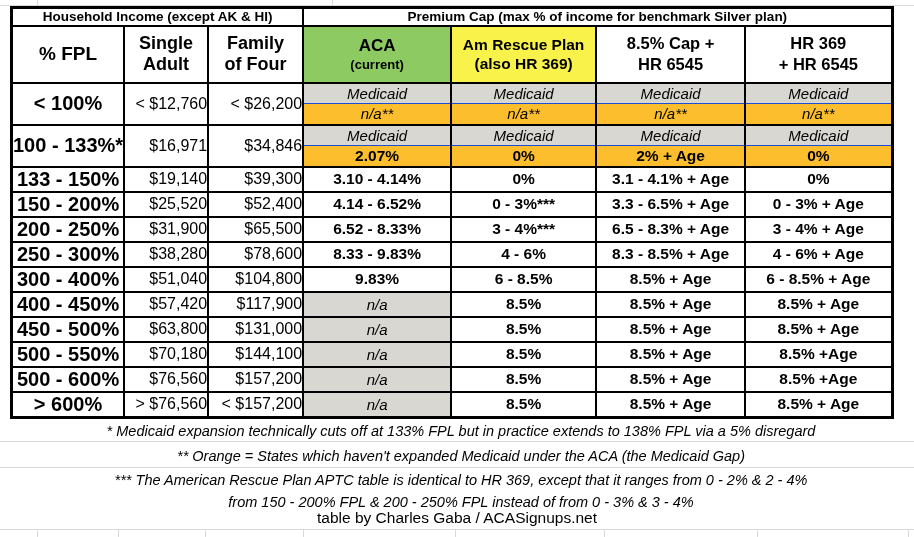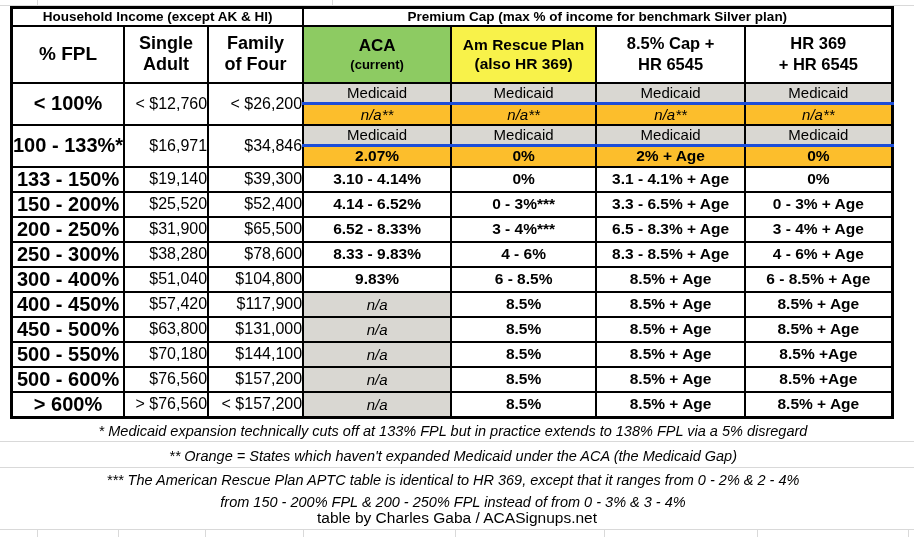--- a/index.html
+++ b/index.html
@@ -27,29 +27,29 @@
 
   .bg-green  { background:#8dcb62; }
   .bg-yellow { background:#f8f24a; }
   .bg-orange { background:#fcbe2c; }
   .bg-gray   { background:#d9d7d2; }
 
   .fpl   { font-weight:700; font-size:20px; }
   .money { font-weight:400; font-size:16px; text-align:right; }
   .pv    { font-weight:700; font-size:15.5px; }
 
-  .medicaid { font-weight:400; font-size:15px; border-bottom:3px solid #1d4ed8; }
+  .medicaid { font-style:italic; font-weight:400; font-size:15px; border-bottom:1px solid #1d4ed8; }
   .sub-orange { border-top:1px solid #ffffff; }
   .na-italic { font-style:italic; font-weight:400; font-size:15px; }
   .gray-na { background:#d9d7d2; font-style:italic; font-weight:400; font-size:15px; }
 
   tr.dr { height:21px; }
   tr.sr { height:21px; }
 
-  .fnote { position:absolute; left:0; width:906px; text-align:center; font-style:italic; font-size:14.5px; }
+  .fnote { position:absolute; left:8px; width:906px; text-align:center; font-style:italic; font-size:14.5px; }
   .credit { position:absolute; left:0; width:914px; text-align:center; font-style:normal; font-size:15.5px; }
 </style>
 </head>
 <body>
 
 <div class="gridline-h" style="top:5px;"></div>
 <div class="gridline-v" style="left:37px; top:0; height:6px;"></div>
 <div class="gridline-v" style="left:332px; top:0; height:6px;"></div>
 <div class="gridline-h" style="top:441px;"></div>
 <div class="gridline-h" style="top:467px;"></div>

